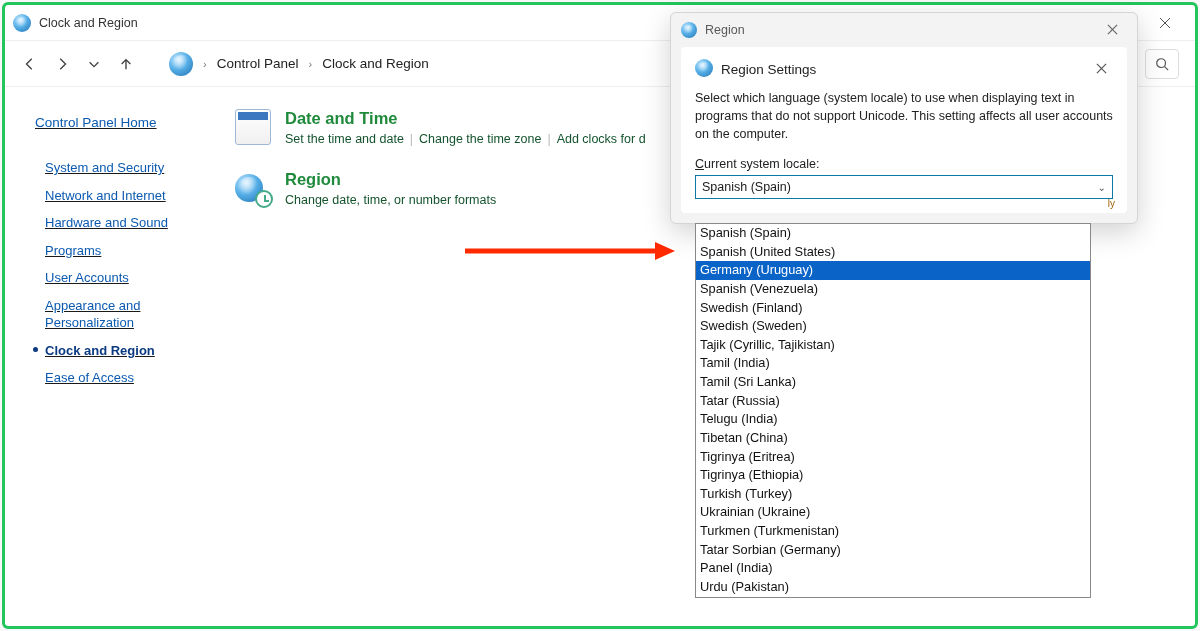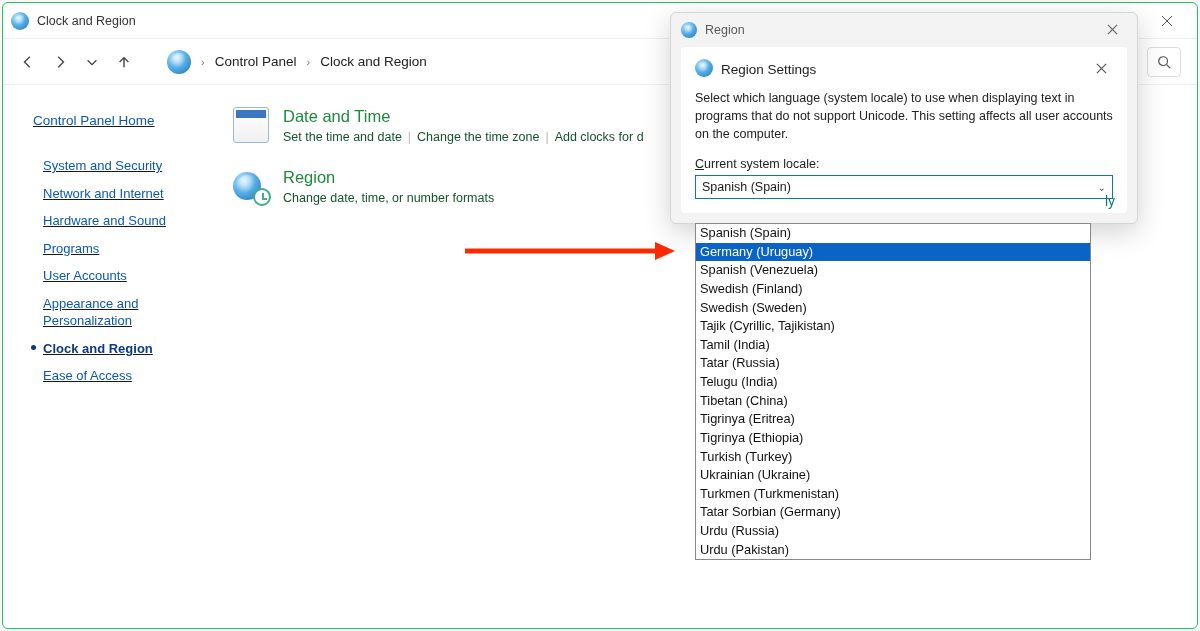--- a/index.html
+++ b/index.html
@@ -12,21 +12,21 @@
     height: 631px;
     overflow: hidden;
     position: relative;
   }
   
   .main-window {
     position: absolute;
     left: 2px; top: 2px;
     width: 1196px; height: 627px;
     background: #ffffff;
-    border: 1px solid #22c55e;
+    border: 3px solid #22c55e;
     border-radius: 6px;
   }
   .main-titlebar {
     height: 36px;
     display: flex;
     align-items: center;
     padding: 0 8px;
     border-bottom: 1px solid #eeeeee;
   }
   .main-titlebar .ticon {
@@ -87,21 +87,21 @@
     position: absolute;
     left: -2px; top: 10px;
     width: 5px; height: 5px;
     background: #0b3a80;
     border-radius: 50%;
   }
   .content { flex: 1; padding: 22px 30px; }
   .section { margin-bottom: 24px; display: flex; gap: 14px; }
   .sec-icon { width: 36px; height: 36px; flex-shrink: 0; }
   .sec-body {}
-  .sec-title { color: #1f8a3b; font-size: 16.5px; margin-bottom: 4px; }
+  .sec-title { color: #1f8a3b; font-size: 16.5px; margin-bottom: 4px; font-weight: bold; }
   .sec-links { font-size: 12.5px; }
   .sec-links span { color: #14532d; cursor: pointer; }
   .sec-links .lsep { color: #bbb; margin: 0 6px; }
 
   
   .region-window {
     position: absolute;
     left: 670px; top: 12px;
     width: 468px;
     background: #f3f3f3;
@@ -205,21 +205,21 @@
   .globe-clock .g { width: 28px; height: 28px; position:absolute; left:0; top:4px;}
   .globe-clock .clk {
     width:18px;height:18px;border-radius:50%;
     background:#fff;border:2px solid #4a8; position:absolute; right:-2px; bottom:-2px;
   }
   .globe-clock .clk::before{content:"";position:absolute;left:7px;top:3px;width:1.5px;height:6px;background:#4a8;}
   .globe-clock .clk::after{content:"";position:absolute;left:7px;top:8px;width:5px;height:1.5px;background:#4a8;}
 
   .apply-btn-shadow {
     position:absolute; right: 22px; bottom: 14px;
-    font-size: 14px; color:#0f766e;
+    font-size: 10px; color:#a16207;
   }
 </style>
 </head>
 <body>
 
 <div class="main-window">
   <div class="main-titlebar">
     <div class="ticon">
         <div class="globe"></div>
       </div>
@@ -358,33 +358,35 @@
       </div>
     </div>
     <div class="desc">Select which language (system locale) to use when displaying text in programs that do not support Unicode. This setting affects all user accounts on the computer.</div>
     <div class="label"><u>C</u><span>urrent system locale:</span></div>
     <div class="combo">
       <span>Spanish (Spain)</span>
       <span class="chev">⌄</span>
     </div>
     <div class="dropdown" id="locale-dropdown">
         <div class="opt">Spanish (Spain)</div>
+        <div class="opt">Spanish (United States)</div>
         <div class="opt sel">Germany (Uruguay)</div>
         <div class="opt">Spanish (Venezuela)</div>
         <div class="opt">Swedish (Finland)</div>
         <div class="opt">Swedish (Sweden)</div>
         <div class="opt">Tajik (Cyrillic, Tajikistan)</div>
         <div class="opt">Tamil (India)</div>
+        <div class="opt">Tamil (Sri Lanka)</div>
         <div class="opt">Tatar (Russia)</div>
         <div class="opt">Telugu (India)</div>
         <div class="opt">Tibetan (China)</div>
         <div class="opt">Tigrinya (Eritrea)</div>
         <div class="opt">Tigrinya (Ethiopia)</div>
         <div class="opt">Turkish (Turkey)</div>
         <div class="opt">Ukrainian (Ukraine)</div>
         <div class="opt">Turkmen (Turkmenistan)</div>
         <div class="opt">Tatar Sorbian (Germany)</div>
-        <div class="opt">Urdu (Russia)</div>
+        <div class="opt">Panel (India)</div>
         <div class="opt">Urdu (Pakistan)</div>
       </div>
   </div>
   <div class="apply-btn-shadow">ly</div>
 </div>
 
 </body></html>

